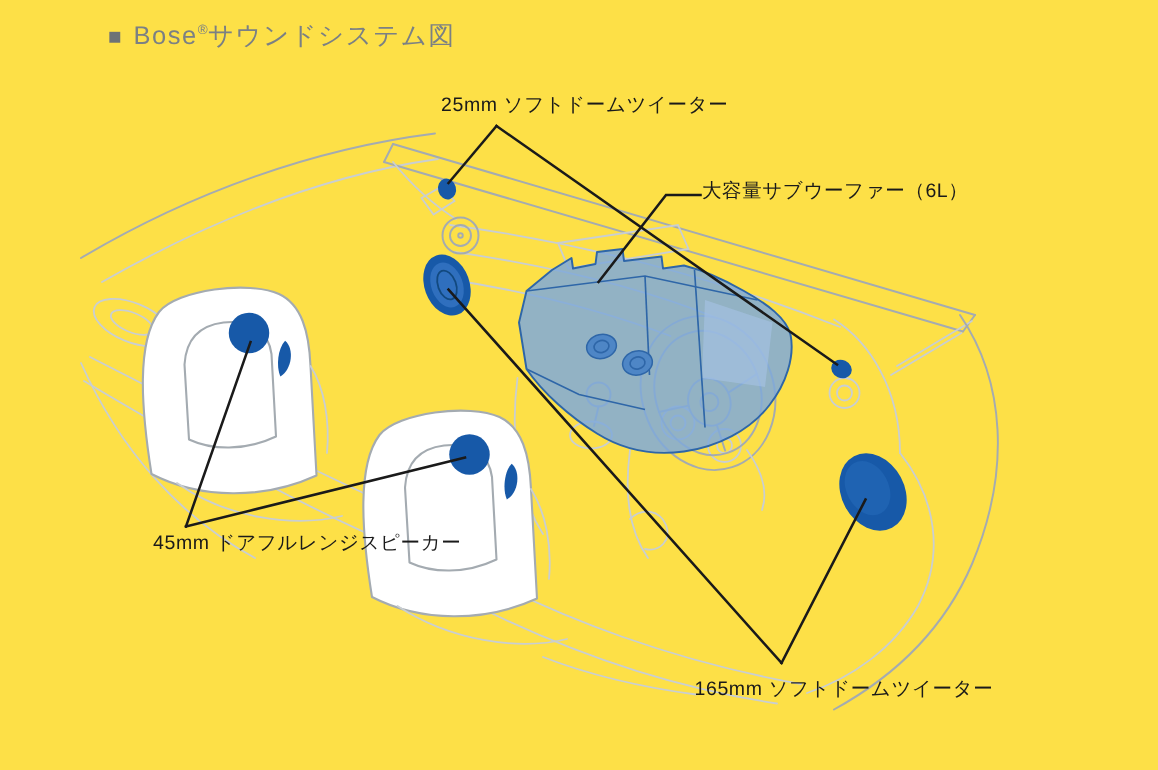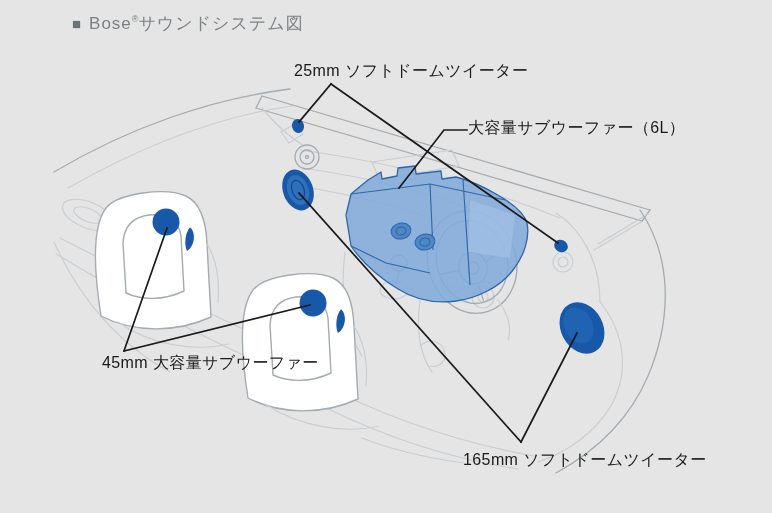--- a/index.html
+++ b/index.html
@@ -10,40 +10,40 @@
     --subwoofer-line:#2E66A8;
     --leader-line:#1A1A1A;
     --label-text:#1A1A1A;
     --title-text:#7B8084;
     --title-marker:#6D7276;
     --car-line-light:#C9CED2;
     --car-line-mid:#A4ABB1;
   }
   html,body{margin:0;padding:0;background:#ffffff;}
   body{font-family:"Liberation Sans","DejaVu Sans",sans-serif;}
-  #stage{position:relative;width:772px;height:513px;background:#e5e5e5;overflow:hidden;}
+  #stage{position:relative;width:772px;height:513px;background:#fde047;overflow:hidden;}
   #diagram-svg{position:absolute;left:0;top:0;}
   
   .cl{stroke:var(--car-line-light);stroke-width:1.2;fill:none;stroke-linecap:round;}
   .cm{stroke:var(--car-line-mid);stroke-width:1.3;fill:none;stroke-linecap:round;}
   .seat{stroke:var(--car-line-mid);stroke-width:1.4;fill:#ffffff;stroke-linejoin:round;}
   
   .spk{fill:var(--speaker-blue);stroke:none;}
   .spk2{fill:var(--speaker-blue-light);stroke:none;}
   .sub{fill:var(--subwoofer-fill);fill-opacity:.85;stroke:var(--subwoofer-line);stroke-width:1.3;stroke-linejoin:round;}
   .subline{stroke:var(--subwoofer-line);stroke-width:1.1;fill:none;}
   .subport{fill:#4E86C6;stroke:var(--subwoofer-line);stroke-width:1;}
   .subhl{fill:var(--subwoofer-highlight);opacity:.6;stroke:none;}
   
   .lead{stroke:var(--leader-line);stroke-width:1.7;fill:none;stroke-linecap:square;}
   
   .title{position:absolute;left:72px;top:12px;color:var(--title-text);font-size:17px;letter-spacing:1px;white-space:nowrap;}
   .title .marker{color:var(--title-marker);font-size:15px;margin-right:7px;}
   .title sup{font-size:9px;vertical-align:super;letter-spacing:0;}
-  .callout{position:absolute;color:var(--label-text);font-size:16px;letter-spacing:.4px;white-space:nowrap;}
+  .callout{position:absolute;color:var(--label-text);font-size:13px;letter-spacing:.4px;white-space:nowrap;}
   #label-tweeter{left:294px;top:61px;}
   #label-subwoofer{left:468px;top:118px;text-align:center;}
   #label-headrest{left:102px;top:353px;}
   #label-door{left:463px;top:450px;}
 </style>
 </head>
 <body>
 
 <div id="stage">
 
@@ -190,16 +190,16 @@
       <path class="lead" d="M521,442 L577,333"></path>
     </g>
   </svg>
 
   <div class="title">
     <span class="marker">■</span><span>Bose</span><sup>®</sup><span>サウンドシステム図</span>
   </div>
 
   <div class="callout" id="label-tweeter">25mm ソフトドームツイーター</div>
   <div class="callout" id="label-subwoofer">大容量サブウーファー（6L）</div>
-  <div class="callout" id="label-headrest">45mm 大容量サブウーファー</div>
+  <div class="callout" id="label-headrest">45mm ドアフルレンジスピーカー</div>
   <div class="callout" id="label-door">165mm ソフトドームツイーター</div>
 
 </div>
 
 </body></html>

